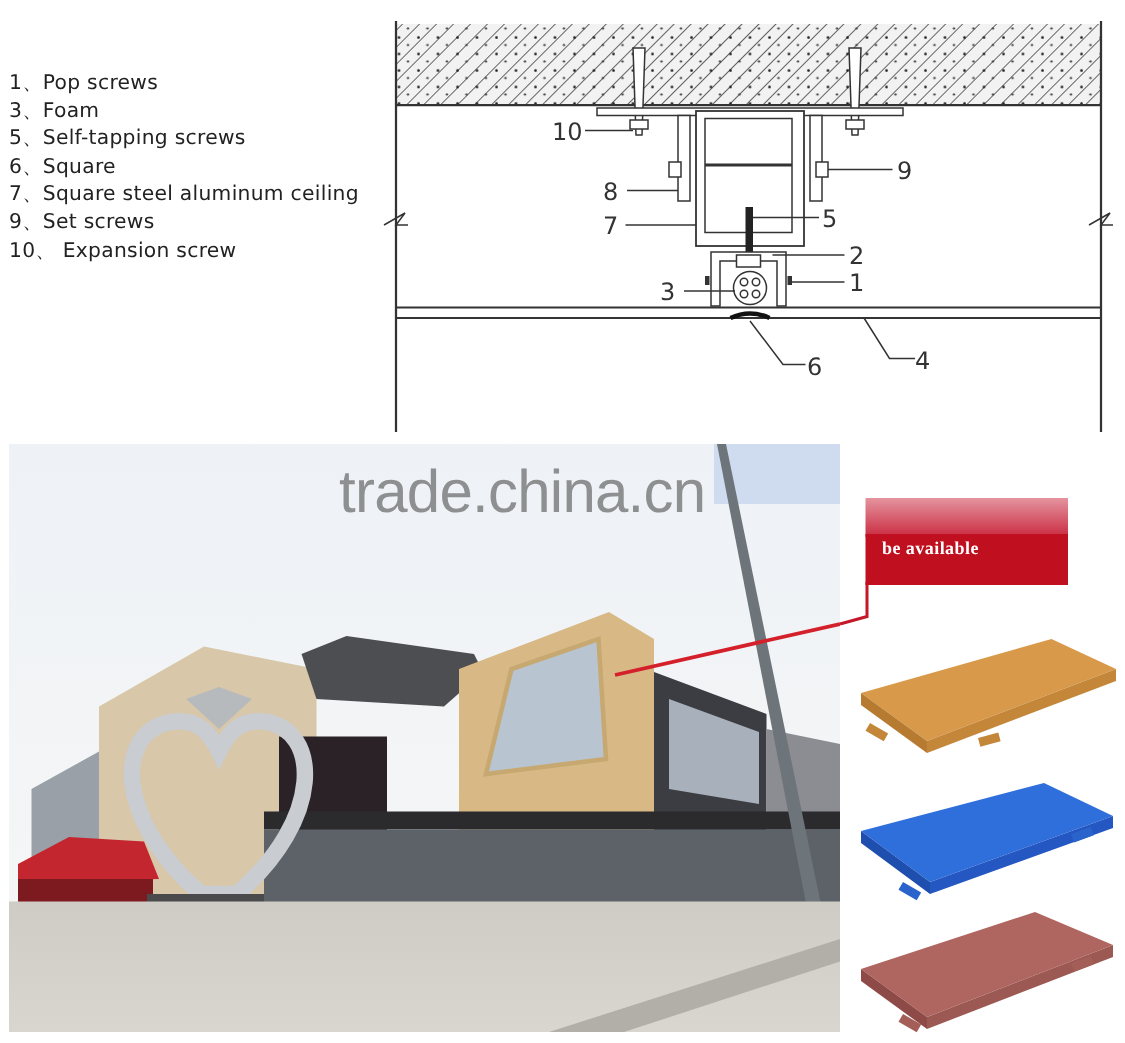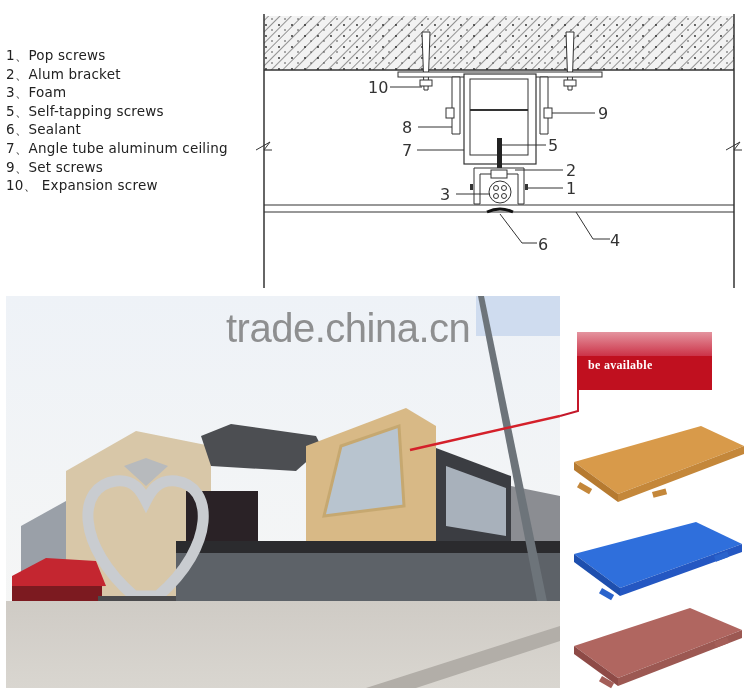--- a/index.html
+++ b/index.html
@@ -14,25 +14,24 @@
   .callout .box{position:absolute;left:0;top:24px;width:135px;height:34px;background:#c0101f;}
   .callout .txt{position:absolute;left:11px;top:26px;color:#fff;font-family:Liberation Serif, serif;font-weight:bold;font-size:12px;letter-spacing:0.3px;}
   .panels{position:absolute;left:566px;top:420px;width:184px;height:275px;}
   .overlay{position:absolute;left:0;top:0;width:750px;height:695px;pointer-events:none;}
 </style>
 </head>
 <body>
 
 <div class="legend">
   <div class="row"><span>1、</span><span>Pop screws</span></div>
-  <div class="row"><span>2、</span><span>Alum bracket</span></div>
   <div class="row"><span>3、</span><span>Foam</span></div>
   <div class="row"><span>5、</span><span>Self-tapping screws</span></div>
-  <div class="row"><span>6、</span><span>Sealant</span></div>
-  <div class="row"><span>7、</span><span>Angle tube aluminum ceiling</span></div>
+  <div class="row"><span>6、</span><span>Square</span></div>
+  <div class="row"><span>7、</span><span>Square steel aluminum ceiling</span></div>
   <div class="row"><span>9、</span><span>Set screws</span></div>
   <div class="row"><span>10、</span><span> Expansion screw</span></div>
 </div>
 
 <svg class="diagram" viewBox="0 0 500 300" width="500" height="300">
   <defs>
     <pattern id="hatch" width="8" height="8" patternUnits="userSpaceOnUse" patternTransform="rotate(45)">
       <rect width="8" height="8" fill="#f2f2f2"></rect>
       <line x1="0" y1="0" x2="0" y2="8" stroke="#333" stroke-width="1"></line>
     </pattern>

